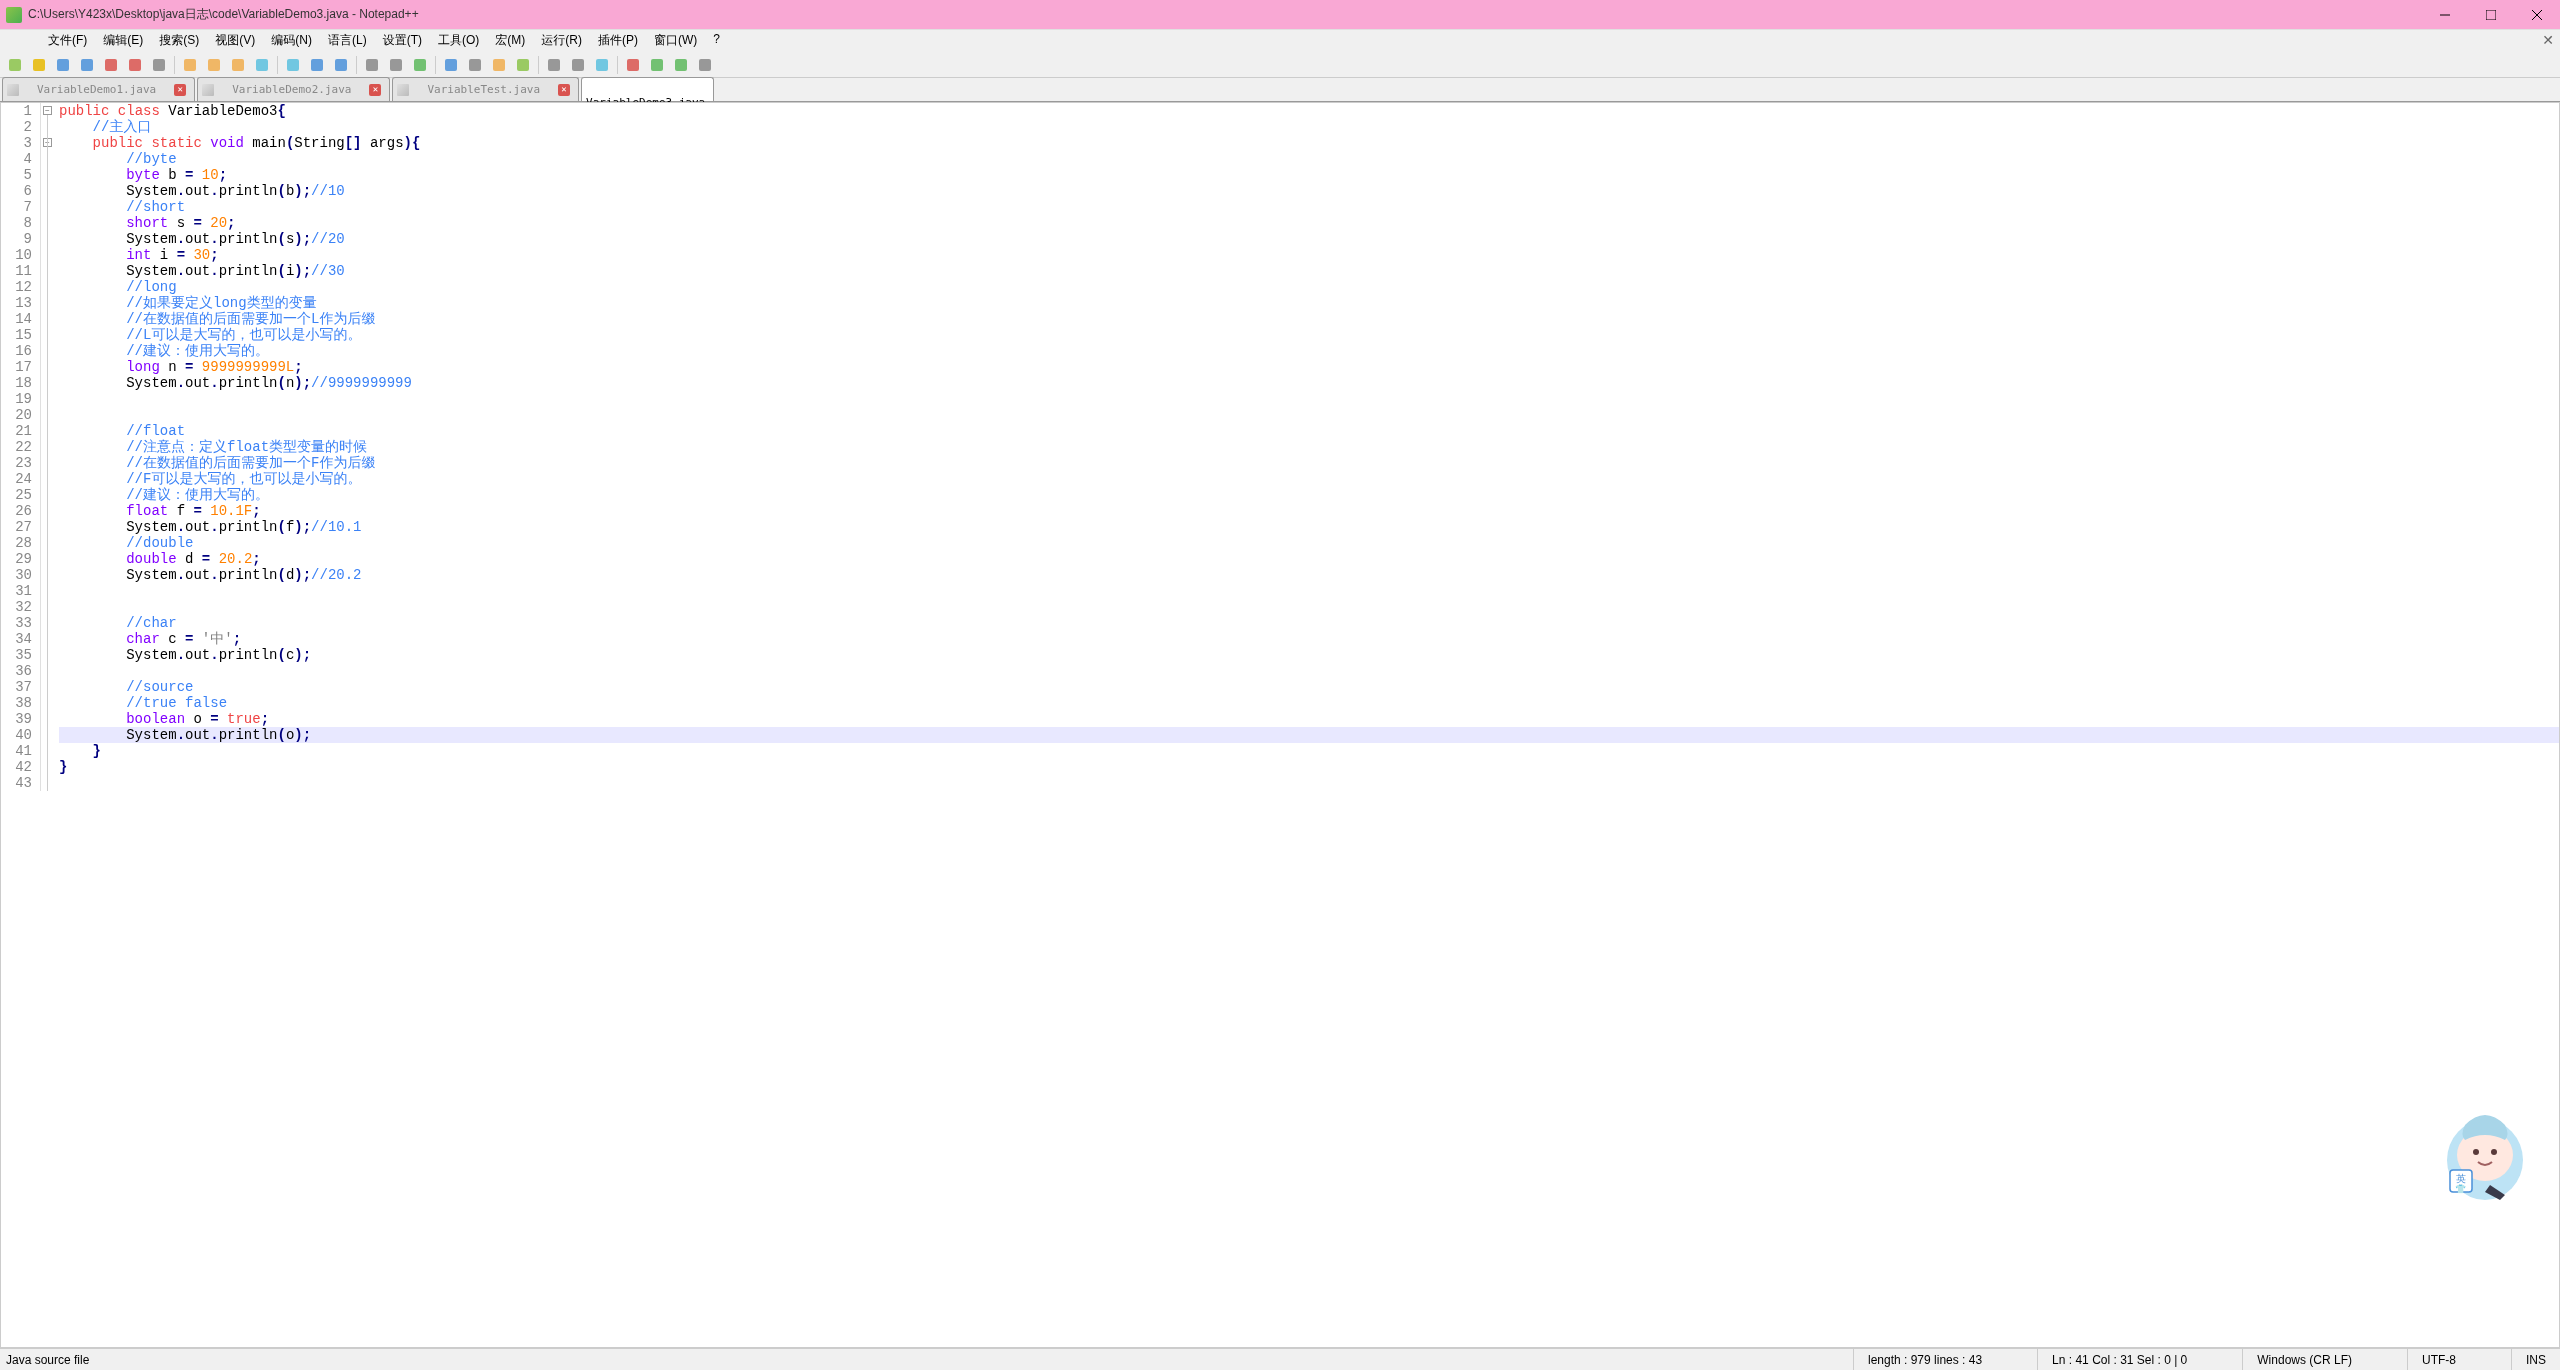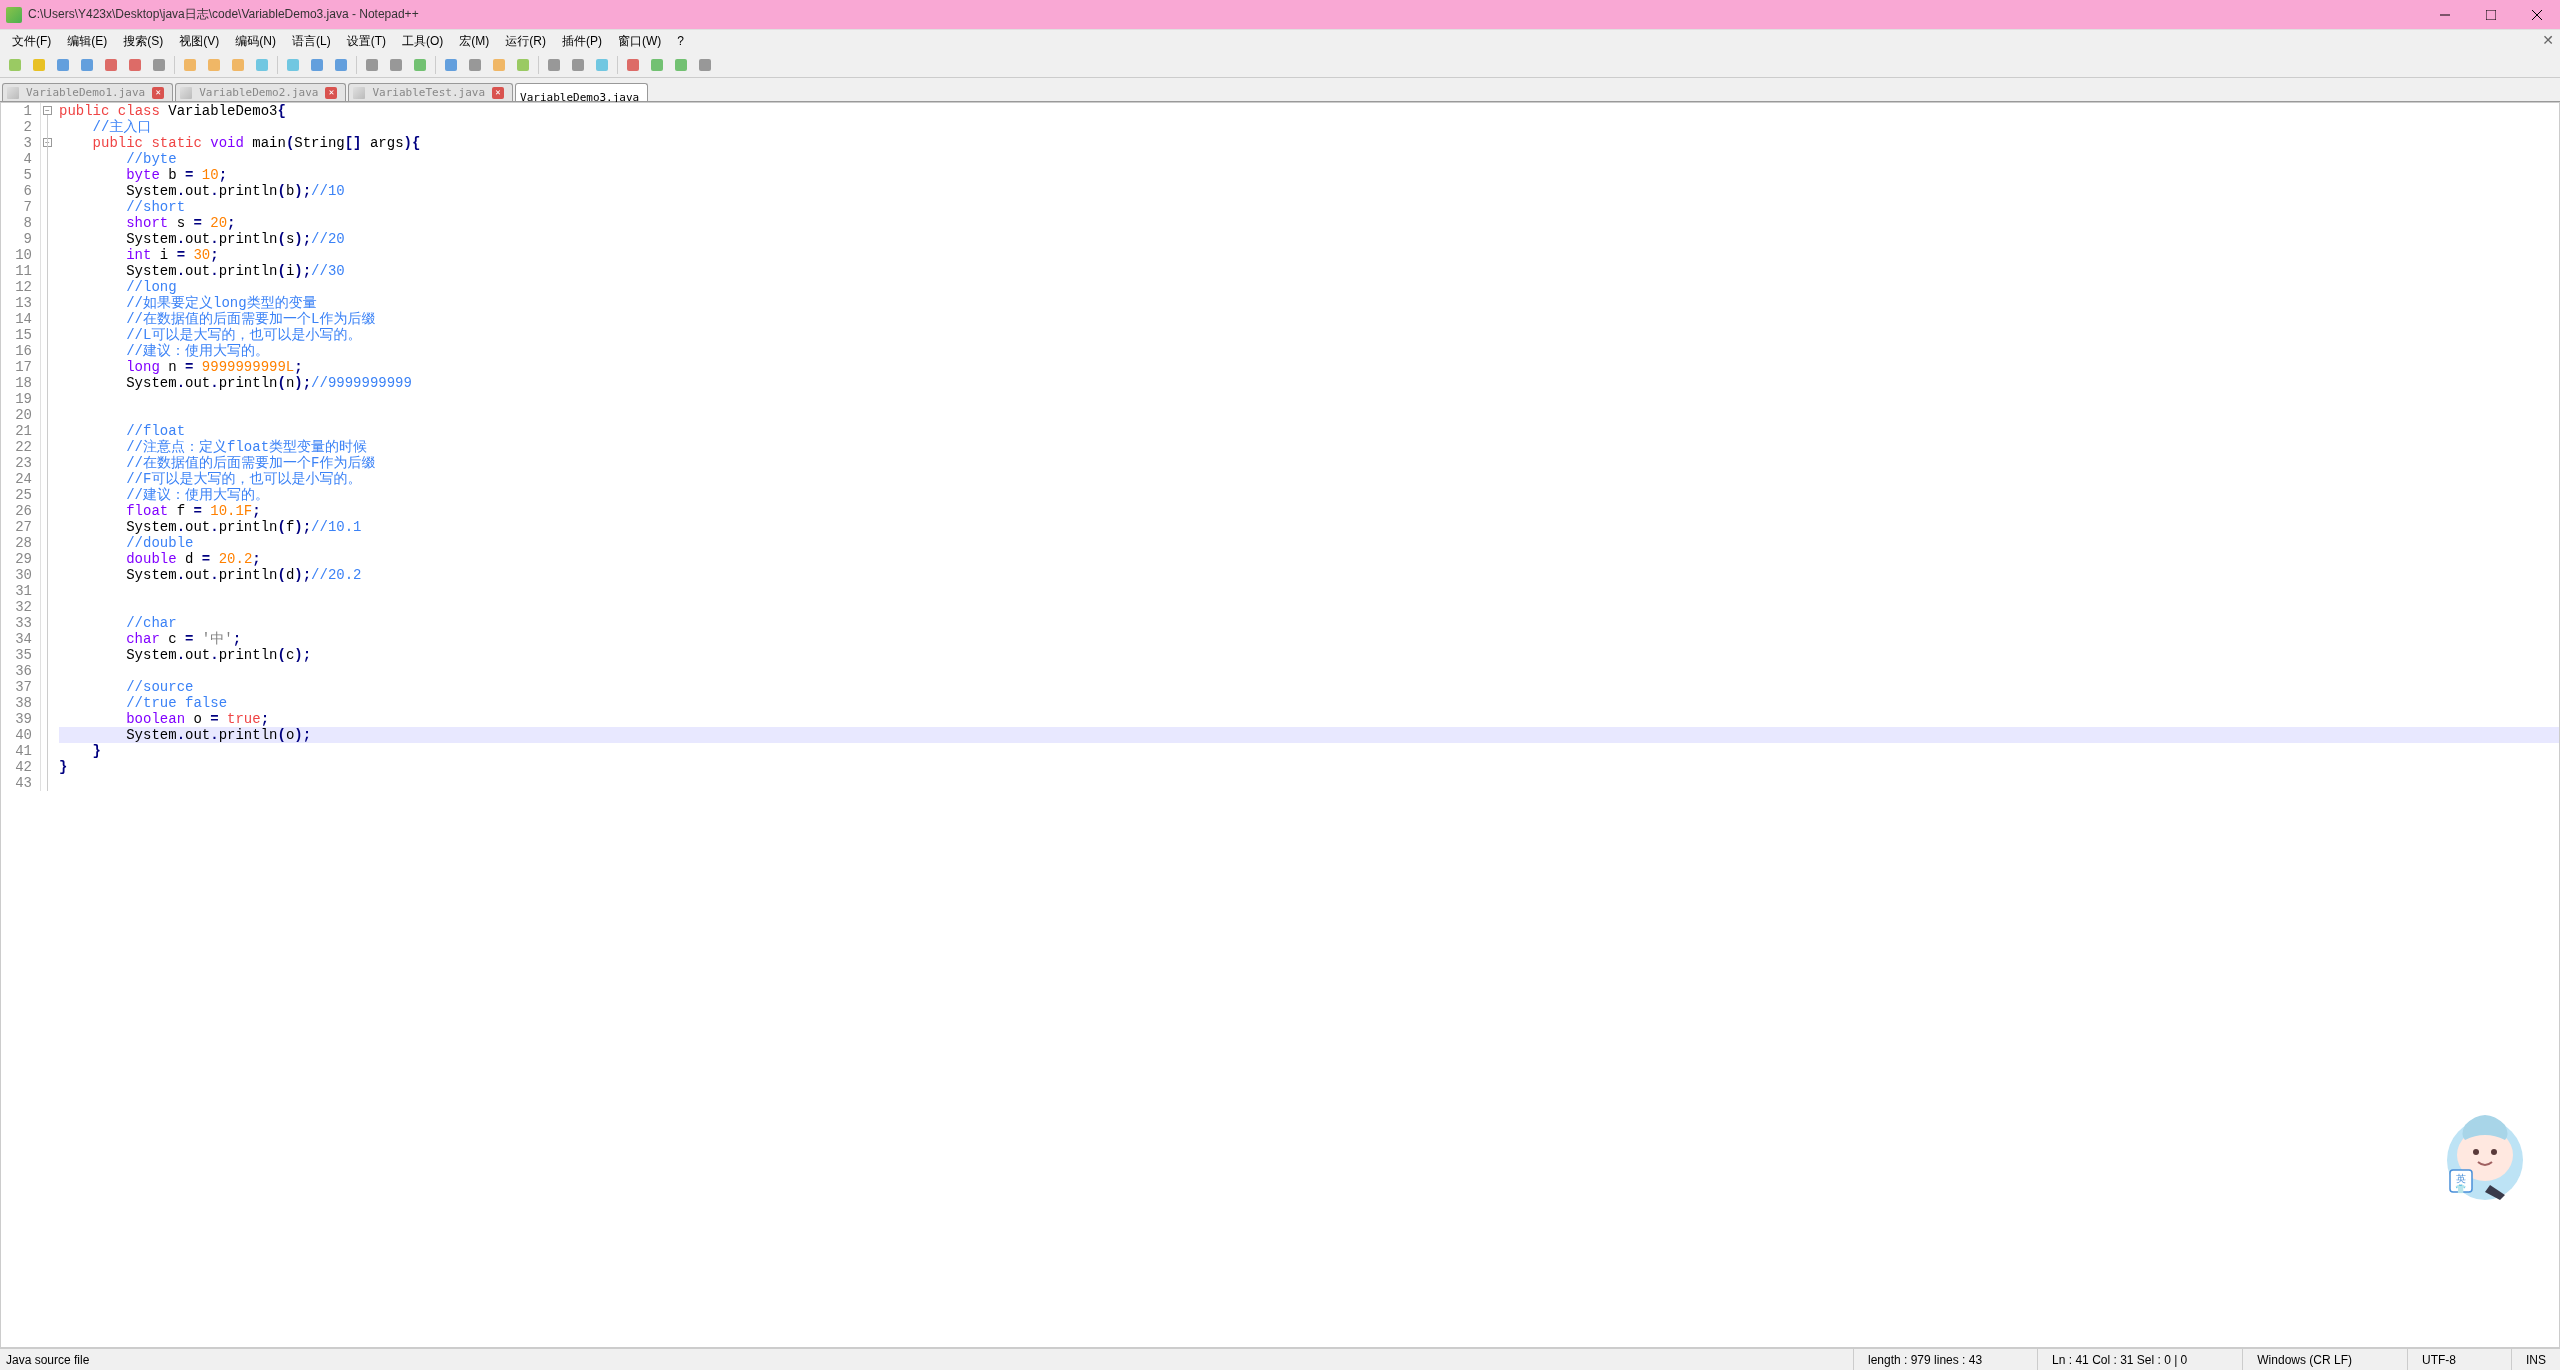--- a/index.html
+++ b/index.html
@@ -5,30 +5,30 @@
 * { margin: 0; padding: 0; box-sizing: border-box; }
 body { font-family: "Segoe UI", Tahoma, sans-serif; font-size: 12px; background: #f0f0f0; overflow: hidden; }
 
 .titlebar { height: 30px; background: #f9a8d4; display: flex; align-items: center; padding-left: 6px; border-bottom: 1px solid #e0e0e0; }
 .titlebar-icon { width: 16px; height: 16px; margin-right: 6px; background: linear-gradient(135deg,#8bc34a,#4caf50); border-radius: 2px; }
 .titlebar-text { color: #333; font-size: 12px; flex: 1; }
 .win-controls { display: flex; }
 .win-btn { width: 46px; height: 30px; display: flex; align-items: center; justify-content: center; cursor: pointer; }
 .win-btn svg { width: 10px; height: 10px; }
 
-.menubar { height: 22px; background: #f0f0f0; display: flex; align-items: center; padding: 0 4px; position: relative; }
+.menubar { height: 22px; background: #f0f0f0; display: flex; padding: 0 4px; position: relative; margin-left: 36px; }
 .menu-item { padding: 2px 8px; cursor: pointer; font-size: 12px; }
 .menu-close { position: absolute; right: 6px; top: 2px; cursor: pointer; font-size: 14px; color: #666; }
 
 .toolbar { height: 26px; background: #f0f0f0; display: flex; align-items: center; padding: 0 4px; gap: 2px; border-bottom: 1px solid #ccc; }
 .tool-btn { width: 22px; height: 22px; display: flex; align-items: center; justify-content: center; cursor: pointer; border: 1px solid transparent; }
 .tool-sep { width: 1px; height: 18px; background: #ccc; margin: 0 2px; }
 
 .tabbar { height: 24px; background: #f0f0f0; display: flex; align-items: flex-end; padding: 0 2px; border-bottom: 1px solid #999; }
-.tab { height: 18px; padding: 0 8px 0 4px; display: flex; align-items: center; gap: 7px; background: #e4e4e4; border: 1px solid #999; border-bottom: none; border-radius: 3px 3px 0 0; margin-right: 2px; cursor: pointer; font-size: 11px; color: #888; font-family: Consolas, monospace; }
+.tab { height: 24px; padding: 0 8px 0 4px; display: flex; align-items: center; gap: 18px; background: #e4e4e4; border: 1px solid #999; border-bottom: none; border-radius: 3px 3px 0 0; margin-right: 2px; cursor: pointer; font-size: 11px; color: #888; font-family: Consolas, monospace; }
 .tab.active { background: #fff; color: #000; flex-direction: column; }
 .tab-icon { width: 12px; height: 12px; background: linear-gradient(135deg,#e0e0e0,#bbb); border-radius: 1px; }
 .tab.active .tab-icon { background: linear-gradient(135deg,#8bc34a,#4caf50); }
 .tab-close { width: 12px; height: 12px; display: flex; align-items: center; justify-content: center; background: #d9534f; color: #fff; border-radius: 2px; font-size: 9px; line-height: 1; }
 
 .editor-area { position: absolute; top: 102px; bottom: 22px; left: 0; right: 0; background: #fff; overflow: auto; border: 1px solid #ccc; }
 .editor-content { display: flex; font-family: Consolas, "Courier New", monospace; font-size: 14px; line-height: 16px; }
 .gutter { width: 40px; text-align: right; padding-right: 8px; color: #888; background: #fff; user-select: none; border-right: 1px solid #e0e0e0; }
 .gutter div { height: 16px; }
 .fold-col { width: 14px; background: #fff; position: relative; }

